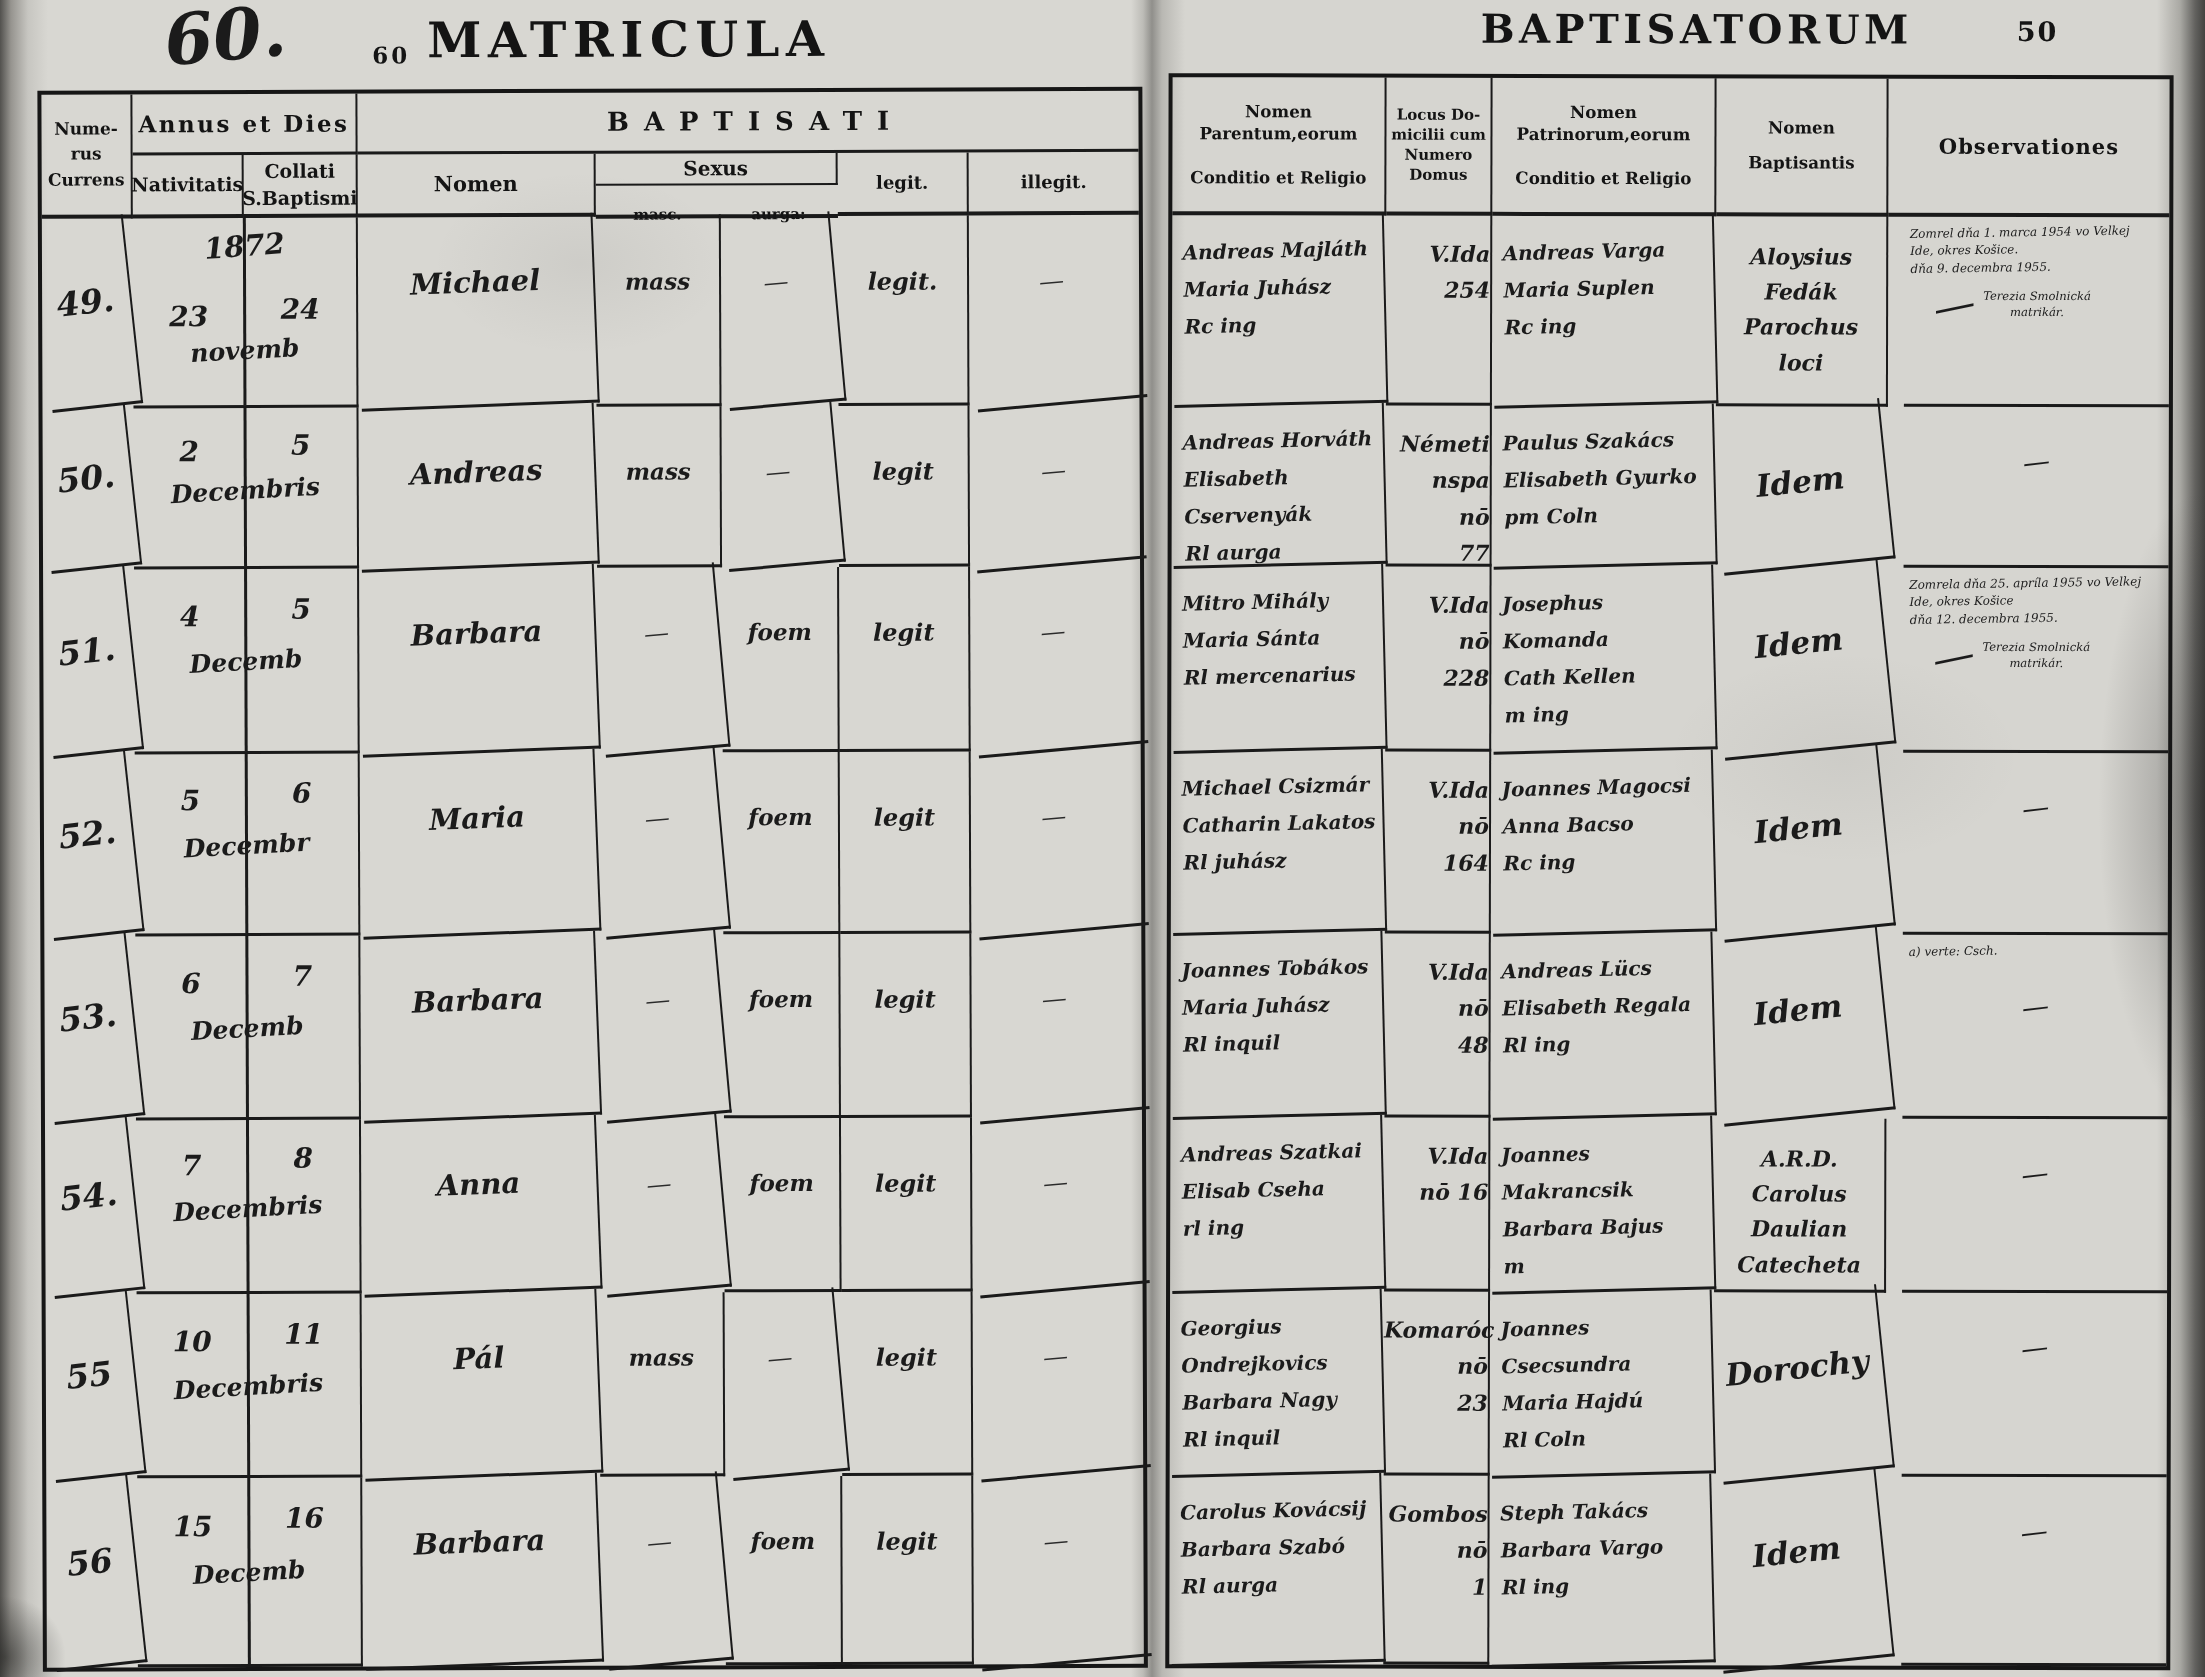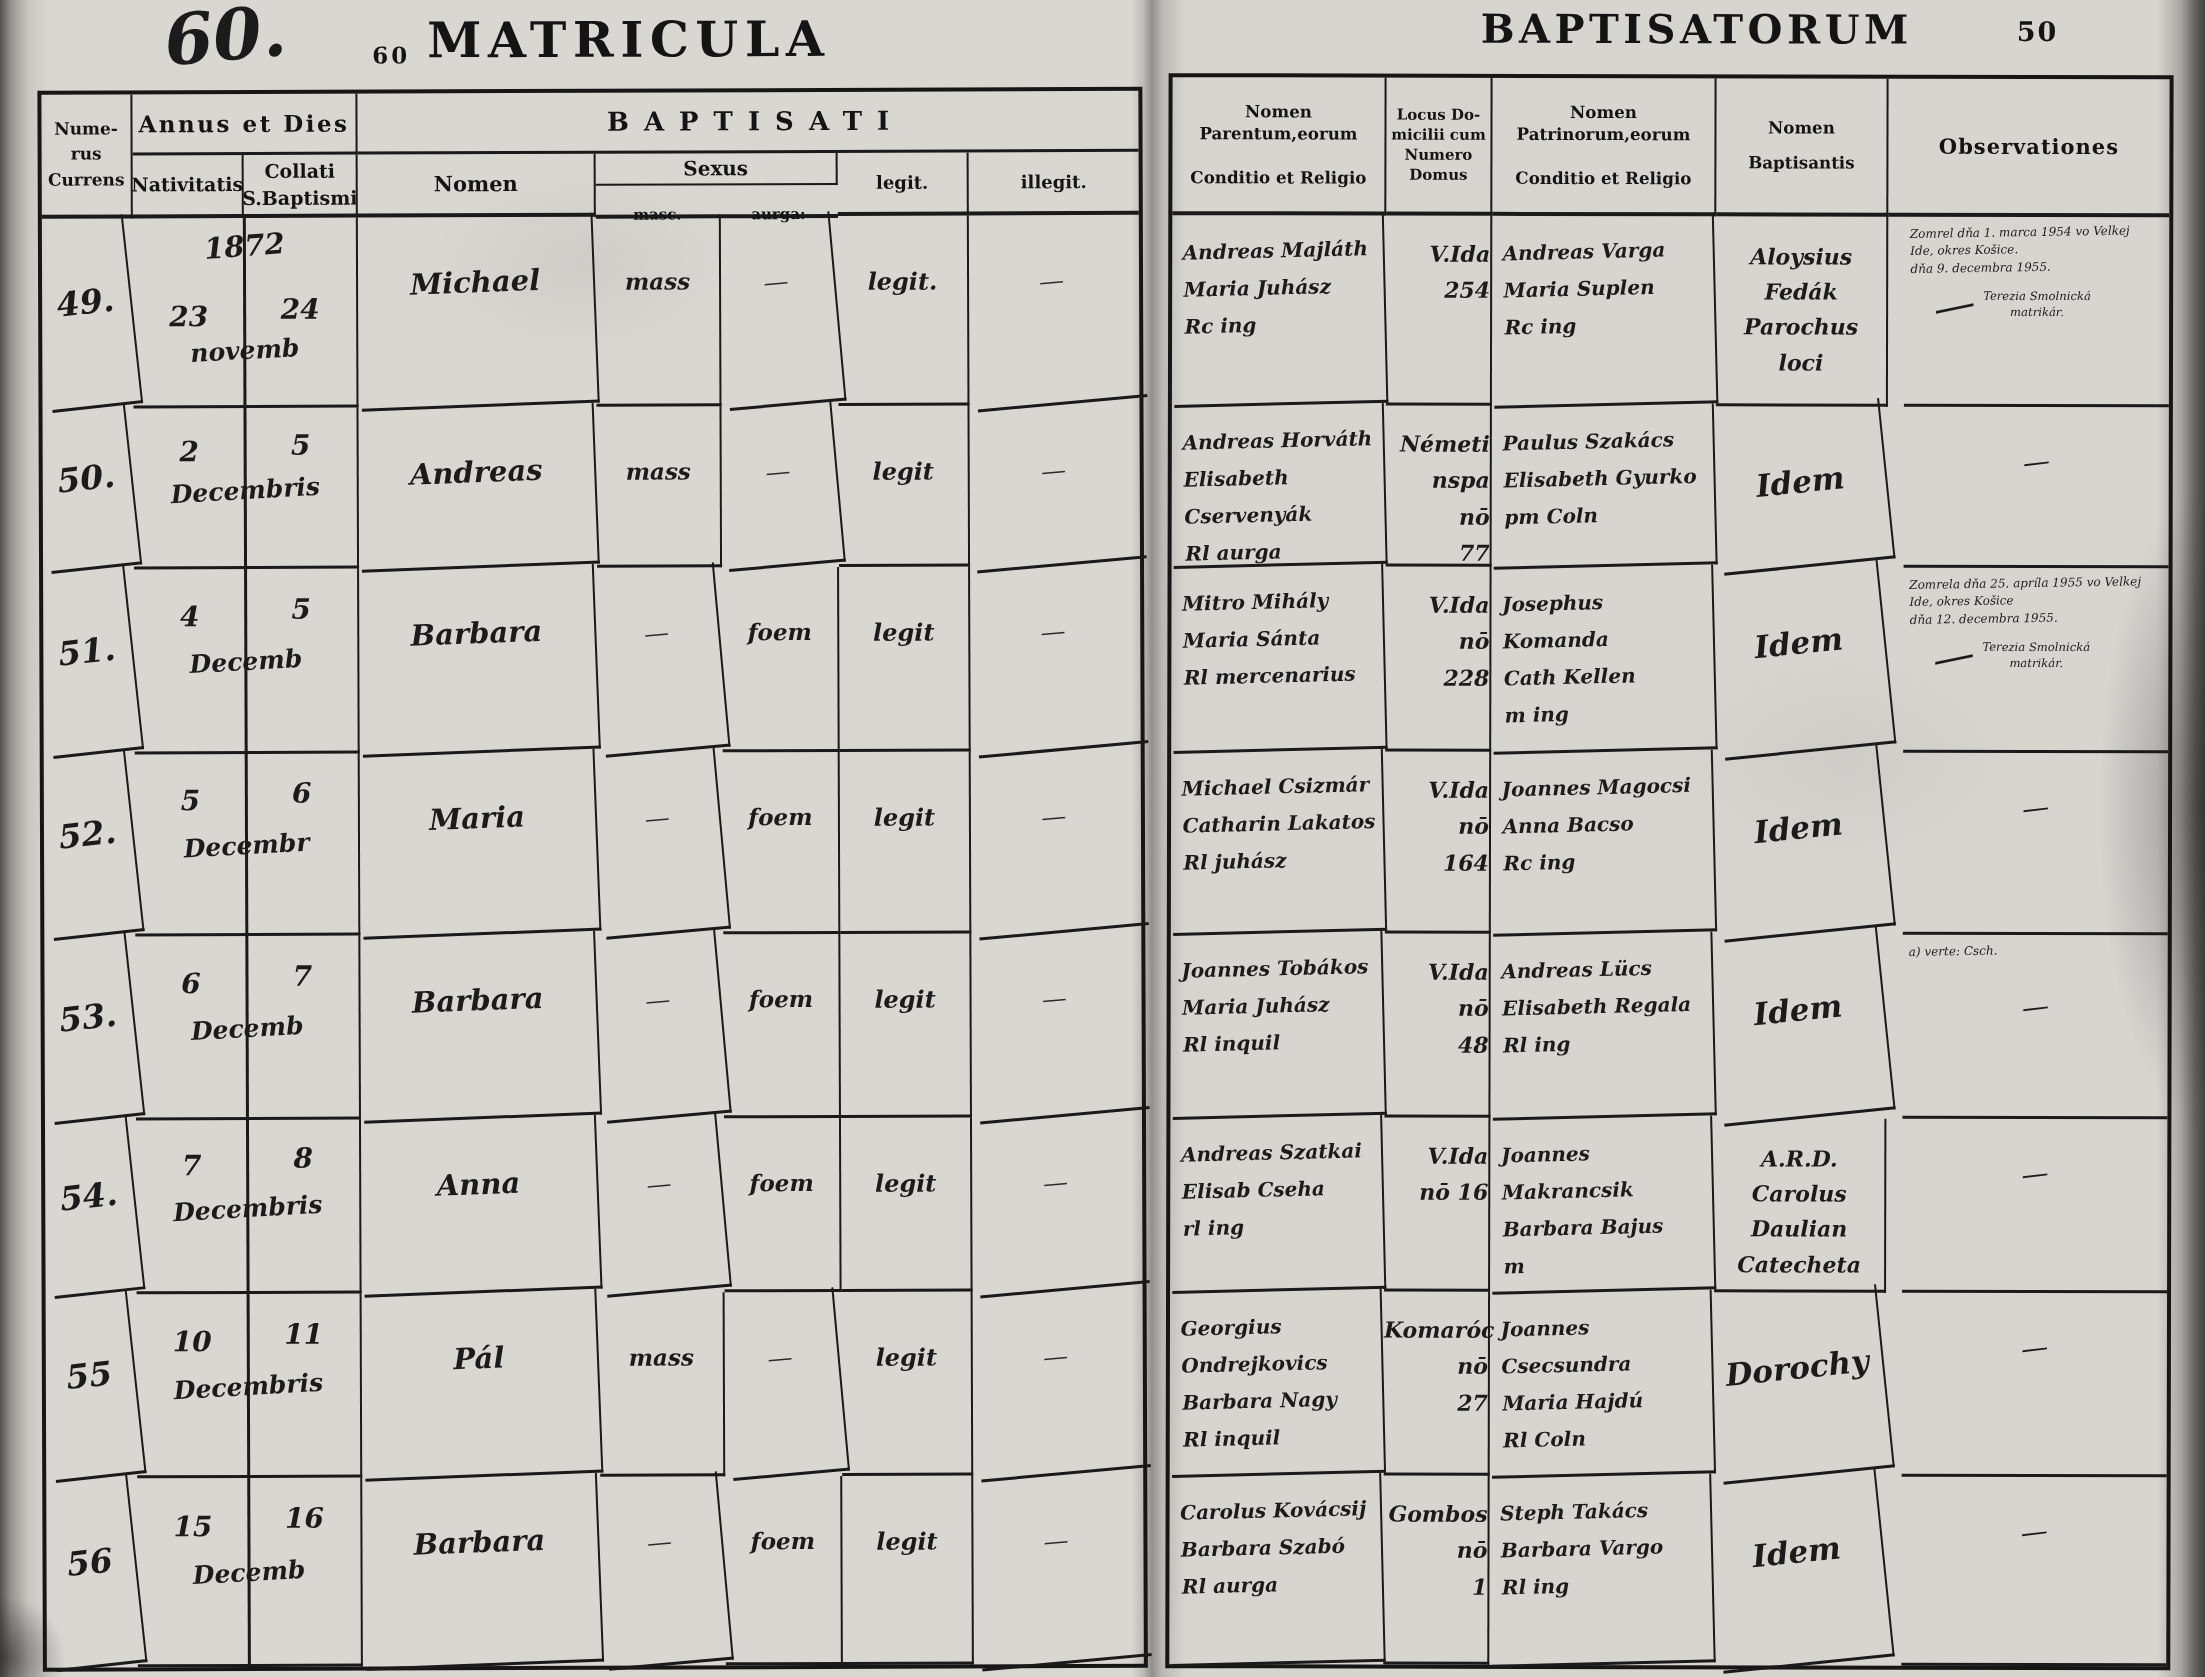--- a/index.html
+++ b/index.html
@@ -324,21 +324,21 @@
 Daulian
 Catecheta</div>
         <div class="cell c-obs nr" style="grid-area: 7 / 5;">
           <div class="obs-dash hw">—</div>
         </div>
         <div class="cell c-parents hw pre" style="grid-area: 8 / 1;">Georgius Ondrejkovics
 Barbara Nagy
 Rl inquil</div>
         <div class="cell c-locus hw pre" style="grid-area: 8 / 2;">Komaróc
 nō
-27</div>
+23</div>
         <div class="cell c-patrini hw pre" style="grid-area: 8 / 3;">Joannes Csecsundra
 Maria Hajdú
 Rl Coln</div>
         <div class="cell c-bapt hw pre idem" style="grid-area: 8 / 4;">Dorochy</div>
         <div class="cell c-obs nr" style="grid-area: 8 / 5;">
           <div class="obs-dash hw">—</div>
         </div>
         <div class="cell c-parents hw pre" style="grid-area: 9 / 1;">Carolus Kovácsij
 Barbara Szabó
 Rl aurga</div>

